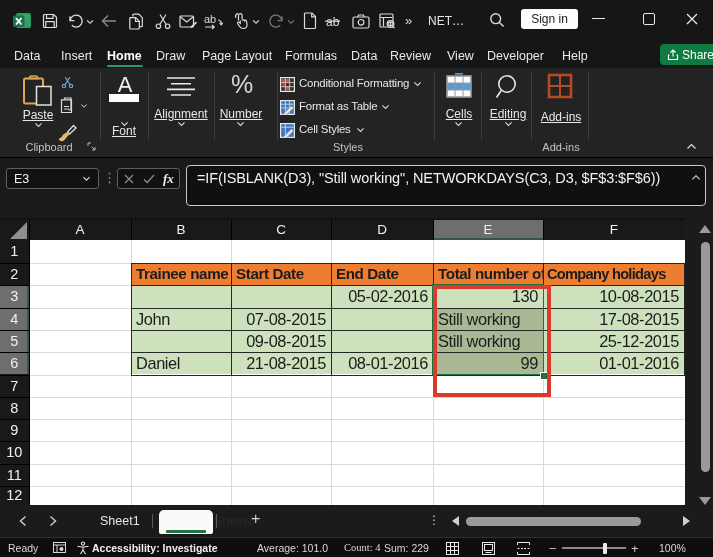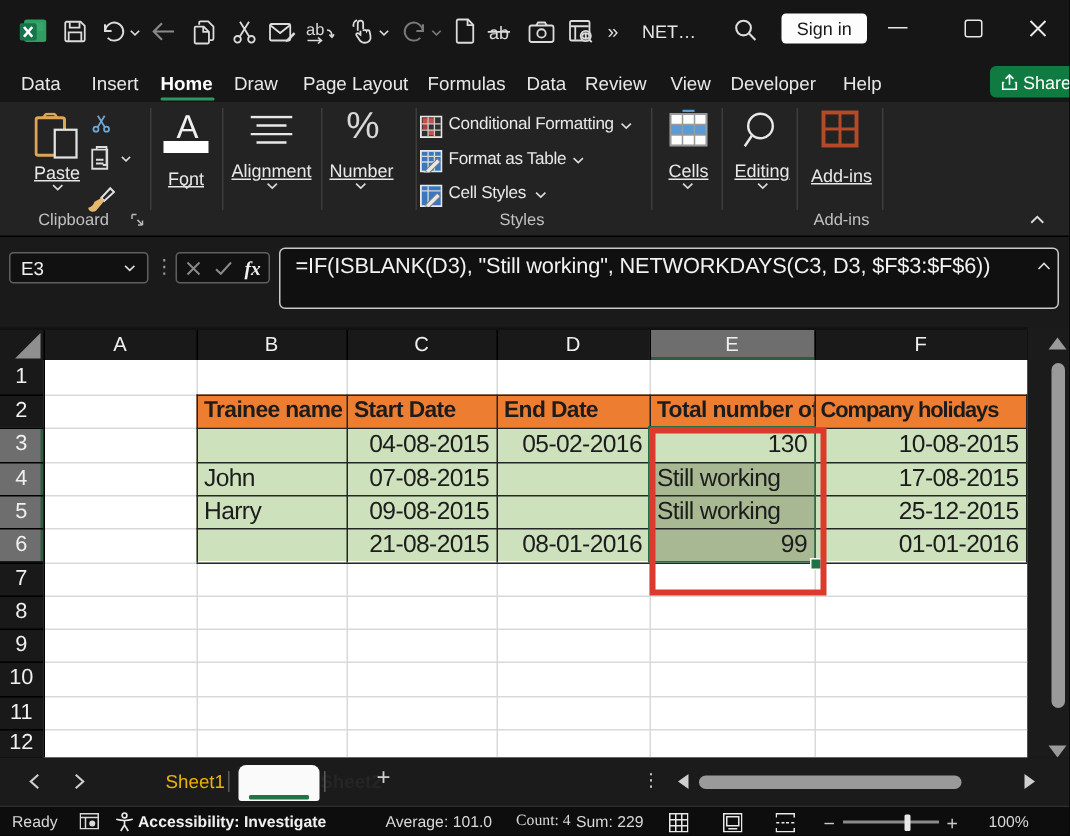--- a/index.html
+++ b/index.html
@@ -194,21 +194,21 @@
       <path d="M9.5 8 L15.5 1.5 L18 4 L11.5 10 z" fill="none" stroke="#e0e0e0" stroke-width="1.3"></path>
       <path d="M9.5 8 L11.5 10 L6 16.5 C4 18 1 17 0.8 14.5 C3 14 4.5 12.5 5 10.5 z" fill="#e5b96d"></path>
     </svg>
     <div class="glab" style="left:24px;top:73px;width:50px;">Clipboard</div>
     <svg class="ab" style="left:87px;top:74px;" width="9" height="9" viewBox="0 0 9 9" fill="none" stroke="#b8b8b8" stroke-width="1">
       <path d="M1 1 h3 M1 1 v3 M8 8 h-3 M8 8 v-3 M8 8 L4.6 4.6"></path>
     </svg>
 
     <div class="ab" style="left:110px;top:4px;width:30px;text-align:center;font-size:22px;color:#f0f0f0;">A</div>
     <div class="ab" style="left:109px;top:26px;width:30px;height:7.5px;background:#fff;"></div>
-    <div class="rlab" style="left:104px;top:44px;width:40px;">Font</div>
+    <div class="rlab" style="left:104px;top:56px;width:40px;">Font</div>
     <svg class="chev" style="left:120px;top:53px;" width="9" height="6" viewBox="0 0 9 6" fill="none" stroke="#dcdcdc" stroke-width="1.1">
         <path d="M1.4 1.4 L4.5 4.4 L7.6 1.4"></path>
       </svg>
 
     <svg class="ab" style="left:167px;top:9px;" width="28" height="19" viewBox="0 0 28 19" stroke="#e8e8e8" stroke-width="1.6">
       <path d="M0 1 h28 M4 6.7 h20 M0 12.4 h28 M4 18 h20"></path>
     </svg>
     <div class="rlab" style="left:151px;top:39px;width:60px;">Alignment</div>
     <svg class="chev" style="left:177px;top:53px;" width="9" height="6" viewBox="0 0 9 6" fill="none" stroke="#dcdcdc" stroke-width="1.1">
         <path d="M1.4 1.4 L4.5 4.4 L7.6 1.4"></path>
@@ -352,32 +352,31 @@
     <div class="ab" style="left:131px;top:111.9px;width:554px;height:1px;background:#262626;"></div>
     <div class="ab" style="left:131px;top:134.2px;width:554px;height:1px;background:#262626;"></div>
     <div class="ab" style="left:131px;top:156.5px;width:554px;height:1px;background:#262626;"></div>
     <div class="ab" style="left:432px;top:66.3px;width:110px;height:89.2px;border:1.5px solid #1e7145;box-sizing:content-box;"></div>
     <div class="ab" style="left:539.5px;top:153.5px;width:6px;height:6px;background:#1e7145;border:1px solid #fff;"></div>
     <div class="ab" style="left:231px;top:45px;width:100px;height:22.3px;line-height:22.3px;overflow:hidden;white-space:nowrap;font-size:15.2px;letter-spacing:-0.4px;color:#1c1c1c;font-weight:bold;text-align:left;padding:0 5px;box-sizing:border-box;">Start Date</div>
     <div class="ab" style="left:131px;top:45px;width:100px;height:22.3px;line-height:22.3px;overflow:hidden;white-space:nowrap;font-size:15.2px;letter-spacing:-0.4px;color:#1c1c1c;font-weight:bold;text-align:left;padding:0 5px;box-sizing:border-box;">Trainee name</div>
     <div class="ab" style="left:331px;top:45px;width:102px;height:22.3px;line-height:22.3px;overflow:hidden;white-space:nowrap;font-size:15.2px;letter-spacing:-0.4px;color:#1c1c1c;font-weight:bold;text-align:left;padding:0 5px;box-sizing:border-box;">End Date</div>
     <div class="ab" style="left:433px;top:45px;width:110px;height:22.3px;line-height:22.3px;overflow:hidden;white-space:nowrap;font-size:15.2px;letter-spacing:-0.4px;color:#1c1c1c;font-weight:bold;text-align:left;padding:0 5px;box-sizing:border-box;">Total number of</div>
     <div class="ab" style="left:543px;top:45px;width:141px;height:22.3px;line-height:22.3px;overflow:hidden;white-space:nowrap;font-size:14.6px;letter-spacing:-0.7px;color:#1c1c1c;font-weight:bold;text-align:left;padding:0 4px;box-sizing:border-box;">Company holidays</div>
-    <div class="ab" style="left:231px;top:67.3px;width:100px;height:22.3px;line-height:22.3px;overflow:hidden;white-space:nowrap;font-size:16.4px;letter-spacing:-0.4px;color:#1c1c1c;font-weight:normal;text-align:right;padding:0 5px;box-sizing:border-box;">04-08-2015</div>
     <div class="ab" style="left:331px;top:67.3px;width:102px;height:22.3px;line-height:22.3px;overflow:hidden;white-space:nowrap;font-size:16.4px;letter-spacing:-0.4px;color:#1c1c1c;font-weight:normal;text-align:right;padding:0 5px;box-sizing:border-box;">05-02-2016</div>
     <div class="ab" style="left:433px;top:67.3px;width:110px;height:22.3px;line-height:22.3px;overflow:hidden;white-space:nowrap;font-size:16.4px;letter-spacing:-0.4px;color:#1c1c1c;font-weight:normal;text-align:right;padding:0 5px;box-sizing:border-box;">130</div>
     <div class="ab" style="left:543px;top:67.3px;width:141px;height:22.3px;line-height:22.3px;overflow:hidden;white-space:nowrap;font-size:16.4px;letter-spacing:-0.4px;color:#1c1c1c;font-weight:normal;text-align:right;padding:0 5px;box-sizing:border-box;">10-08-2015</div>
     <div class="ab" style="left:131px;top:89.6px;width:100px;height:22.3px;line-height:22.3px;overflow:hidden;white-space:nowrap;font-size:16.4px;letter-spacing:-0.4px;color:#1c1c1c;font-weight:normal;text-align:left;padding:0 5px;box-sizing:border-box;">John</div>
     <div class="ab" style="left:231px;top:89.6px;width:100px;height:22.3px;line-height:22.3px;overflow:hidden;white-space:nowrap;font-size:16.4px;letter-spacing:-0.4px;color:#1c1c1c;font-weight:normal;text-align:right;padding:0 5px;box-sizing:border-box;">07-08-2015</div>
     <div class="ab" style="left:433px;top:89.6px;width:110px;height:22.3px;line-height:22.3px;overflow:hidden;white-space:nowrap;font-size:16.4px;letter-spacing:-0.4px;color:#1c1c1c;font-weight:normal;text-align:left;padding:0 5px;box-sizing:border-box;">Still working</div>
     <div class="ab" style="left:543px;top:89.6px;width:141px;height:22.3px;line-height:22.3px;overflow:hidden;white-space:nowrap;font-size:16.4px;letter-spacing:-0.4px;color:#1c1c1c;font-weight:normal;text-align:right;padding:0 5px;box-sizing:border-box;">17-08-2015</div>
-    <div class="ab" style="left:131px;top:111.9px;width:100px;height:22.3px;line-height:22.3px;overflow:hidden;white-space:nowrap;font-size:16.4px;letter-spacing:-0.4px;color:#1c1c1c;font-weight:normal;text-align:left;padding:0 5px;box-sizing:border-box;">Harry</div>
     <div class="ab" style="left:231px;top:111.9px;width:100px;height:22.3px;line-height:22.3px;overflow:hidden;white-space:nowrap;font-size:16.4px;letter-spacing:-0.4px;color:#1c1c1c;font-weight:normal;text-align:right;padding:0 5px;box-sizing:border-box;">09-08-2015</div>
     <div class="ab" style="left:433px;top:111.9px;width:110px;height:22.3px;line-height:22.3px;overflow:hidden;white-space:nowrap;font-size:16.4px;letter-spacing:-0.4px;color:#1c1c1c;font-weight:normal;text-align:left;padding:0 5px;box-sizing:border-box;">Still working</div>
     <div class="ab" style="left:543px;top:111.9px;width:141px;height:22.3px;line-height:22.3px;overflow:hidden;white-space:nowrap;font-size:16.4px;letter-spacing:-0.4px;color:#1c1c1c;font-weight:normal;text-align:right;padding:0 5px;box-sizing:border-box;">25-12-2015</div>
+    <div class="ab" style="left:131px;top:134.2px;width:100px;height:22.3px;line-height:22.3px;overflow:hidden;white-space:nowrap;font-size:16.4px;letter-spacing:-0.4px;color:#1c1c1c;font-weight:normal;text-align:left;padding:0 5px;box-sizing:border-box;">Daniel</div>
     <div class="ab" style="left:231px;top:134.2px;width:100px;height:22.3px;line-height:22.3px;overflow:hidden;white-space:nowrap;font-size:16.4px;letter-spacing:-0.4px;color:#1c1c1c;font-weight:normal;text-align:right;padding:0 5px;box-sizing:border-box;">21-08-2015</div>
     <div class="ab" style="left:331px;top:134.2px;width:102px;height:22.3px;line-height:22.3px;overflow:hidden;white-space:nowrap;font-size:16.4px;letter-spacing:-0.4px;color:#1c1c1c;font-weight:normal;text-align:right;padding:0 5px;box-sizing:border-box;">08-01-2016</div>
     <div class="ab" style="left:433px;top:134.2px;width:110px;height:22.3px;line-height:22.3px;overflow:hidden;white-space:nowrap;font-size:16.4px;letter-spacing:-0.4px;color:#1c1c1c;font-weight:normal;text-align:right;padding:0 5px;box-sizing:border-box;">99</div>
     <div class="ab" style="left:543px;top:134.2px;width:141px;height:22.3px;line-height:22.3px;overflow:hidden;white-space:nowrap;font-size:16.4px;letter-spacing:-0.4px;color:#1c1c1c;font-weight:normal;text-align:right;padding:0 5px;box-sizing:border-box;">01-01-2016</div>
     <div class="ab" style="left:29px;top:2px;width:655.5px;height:20px;background:#191919;"></div>
     <div class="ab" style="left:433px;top:2px;width:110px;height:20px;background:#6e6e6e;border-bottom:2px solid #2f5c41;box-sizing:border-box;"></div>
     <div class="ab" style="left:29px;top:2px;width:102px;height:20px;line-height:20px;text-align:center;color:#f0f0f0;font-size:13.5px;">A</div>
     <div class="ab" style="left:131px;top:2px;width:100px;height:20px;line-height:20px;text-align:center;color:#f0f0f0;font-size:13.5px;">B</div>
     <div class="ab" style="left:231px;top:2px;width:100px;height:20px;line-height:20px;text-align:center;color:#f0f0f0;font-size:13.5px;">C</div>
     <div class="ab" style="left:331px;top:2px;width:102px;height:20px;line-height:20px;text-align:center;color:#f0f0f0;font-size:13.5px;">D</div>
@@ -427,21 +426,21 @@
     <div class="ab" style="left:699px;top:279px;width:0;height:0;border-left:6px solid transparent;border-right:6px solid transparent;border-top:8px solid #9a9a9a;"></div>
   </div>
 
   <div class="ab" id="tabbar" style="left:0;top:505px;width:713px;height:32px;background:#1b1b1b;">
     <svg class="ab" style="left:19px;top:10px;" width="8" height="12" viewBox="0 0 8 12" fill="none" stroke="#cfcfcf" stroke-width="1.4">
         <path d="M6.5 1.5 L1.5 6 L6.5 10.5"></path>
       </svg>
     <svg class="ab" style="left:49px;top:10px;" width="8" height="12" viewBox="0 0 8 12" fill="none" stroke="#cfcfcf" stroke-width="1.4">
         <path d="M1.5 1.5 L6.5 6 L1.5 10.5"></path>
       </svg>
-    <div class="ab" style="left:100px;top:9px;width:50px;text-align:right;color:#eab308;font-size:12.5px;">Sheet1</div>
+    <div class="ab" style="left:100px;top:9px;width:50px;text-align:left;color:#e5e5e5;font-size:12.5px;">Sheet1</div>
     <div class="ab" style="left:152px;top:9px;width:1px;height:14px;background:#5a5a5a;"></div>
     <div class="ab" style="left:159px;top:5px;width:54px;height:24px;background:#fafafa;border-radius:5px 5px 2px 2px;">
       <div class="ab" style="left:0;top:4px;width:54px;text-align:center;color:#252525;font-size:12.5px;font-weight:bold;padding-left:48px;">Sheet2</div>
       <div class="ab" style="left:7px;top:20px;width:40px;height:2.5px;background:#217346;border-radius:1px;"></div>
     </div>
     <div class="ab" style="left:216px;top:9px;width:1px;height:14px;background:#5a5a5a;"></div>
     <div class="ab" style="left:251px;top:5px;color:#cfcfcf;font-size:16px;font-weight:400;">+</div>
     <div class="ab" style="left:428px;top:8px;color:#cfcfcf;font-size:12px;">⋮</div>
     <div class="ab" style="left:452px;top:11px;width:0;height:0;border-top:5px solid transparent;border-bottom:5px solid transparent;border-right:7px solid #cfcfcf;"></div>
     <div class="ab" style="left:466px;top:12px;width:175px;height:9px;background:#9a9a9a;border-radius:5px;"></div>

